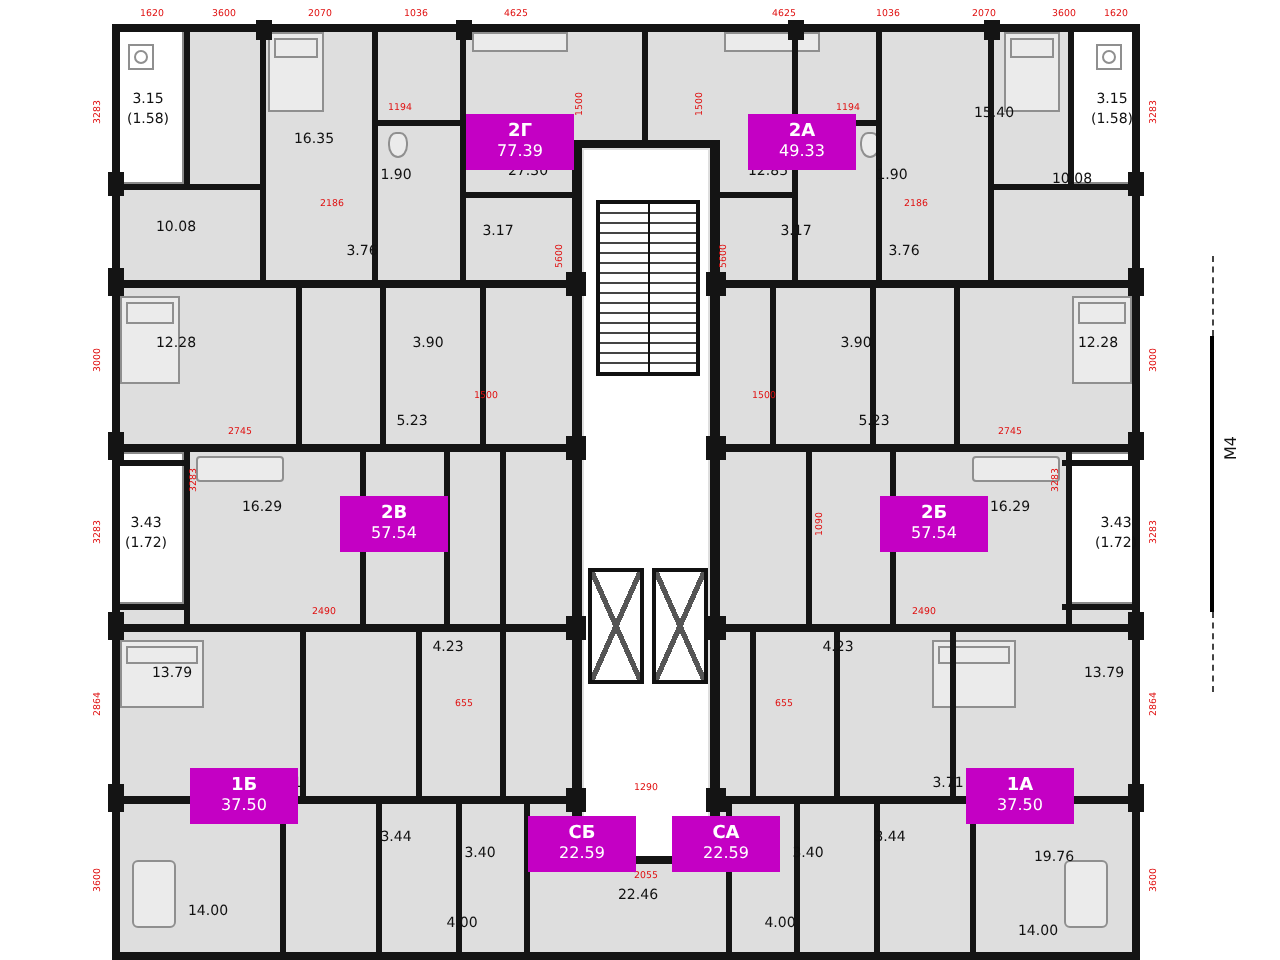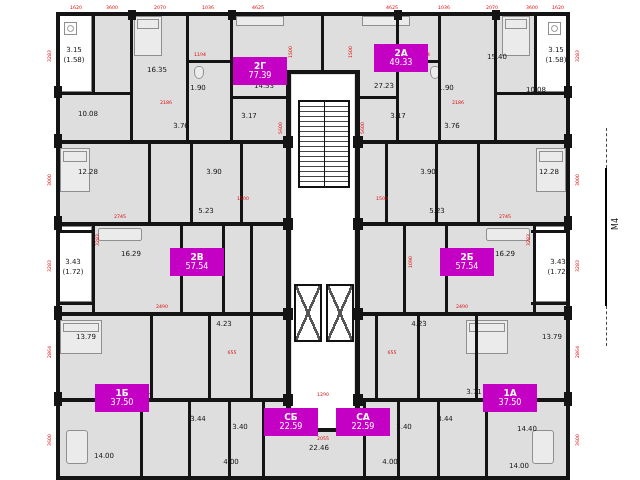--- a/index.html
+++ b/index.html
@@ -173,56 +173,56 @@
     <div class="furn washer" style="left: 548px; top: 22px; width: 13px; height: 13px;"></div>
     <div class="furn toilet" style="left: 194px; top: 66px; width: 10px; height: 13px;"></div>
     <div class="furn toilet" style="left: 430px; top: 66px; width: 10px; height: 13px;"></div>
     <span class="area" style="left: 74px; top: 50px;">3.15</span>
     <span class="area" style="left: 74px; top: 60px;">(1.58)</span>
     <span class="area" style="left: 157px; top: 70px;">16.35</span>
     <span class="area" style="left: 88px; top: 114px;">10.08</span>
     <span class="area" style="left: 198px; top: 88px;">1.90</span>
     <span class="area" style="left: 181px; top: 126px;">3.76</span>
     <span class="area" style="left: 249px; top: 116px;">3.17</span>
-    <span class="area" style="left: 264px; top: 86px;">14.53</span>
+    <span class="area" style="left: 264px; top: 86px;">27.30</span>
     <span class="area" style="left: 88px; top: 172px;">12.28</span>
     <span class="area" style="left: 214px; top: 172px;">3.90</span>
     <span class="area" style="left: 206px; top: 211px;">5.23</span>
     <span class="area" style="left: 131px; top: 254px;">16.29</span>
     <span class="area" style="left: 73px; top: 262px;">3.43</span>
     <span class="area" style="left: 73px; top: 272px;">(1.72)</span>
     <span class="area" style="left: 86px; top: 337px;">13.79</span>
     <span class="area" style="left: 224px; top: 324px;">4.23</span>
     <span class="area" style="left: 143px; top: 392px;">3.71</span>
     <span class="area" style="left: 198px; top: 419px;">3.44</span>
     <span class="area" style="left: 240px; top: 427px;">3.40</span>
     <span class="area" style="left: 231px; top: 462px;">4.00</span>
     <span class="area" style="left: 104px; top: 456px;">14.00</span>
     <span class="area" style="left: 319px; top: 448px;">22.46</span>
-    <span class="area" style="left: 384px; top: 86px;">27.23</span>
+    <span class="area" style="left: 384px; top: 86px;">12.85</span>
     <span class="area" style="left: 398px; top: 116px;">3.17</span>
     <span class="area" style="left: 446px; top: 88px;">1.90</span>
     <span class="area" style="left: 452px; top: 126px;">3.76</span>
     <span class="area" style="left: 497px; top: 57px;">15.40</span>
     <span class="area" style="left: 536px; top: 90px;">10.08</span>
     <span class="area" style="left: 556px; top: 50px;">3.15</span>
     <span class="area" style="left: 556px; top: 60px;">(1.58)</span>
     <span class="area" style="left: 549px; top: 172px;">12.28</span>
     <span class="area" style="left: 428px; top: 172px;">3.90</span>
     <span class="area" style="left: 437px; top: 211px;">5.23</span>
     <span class="area" style="left: 505px; top: 254px;">16.29</span>
     <span class="area" style="left: 558px; top: 262px;">3.43</span>
     <span class="area" style="left: 558px; top: 272px;">(1.72)</span>
     <span class="area" style="left: 552px; top: 337px;">13.79</span>
     <span class="area" style="left: 419px; top: 324px;">4.23</span>
     <span class="area" style="left: 474px; top: 392px;">3.71</span>
     <span class="area" style="left: 445px; top: 419px;">3.44</span>
     <span class="area" style="left: 404px; top: 427px;">3.40</span>
     <span class="area" style="left: 390px; top: 462px;">4.00</span>
-    <span class="area" style="left: 527px; top: 429px;">14.40</span>
+    <span class="area" style="left: 527px; top: 429px;">19.76</span>
     <span class="area" style="left: 519px; top: 466px;">14.00</span>
     <span class="dim" style="left: 76px; top: 7px;">1620</span>
     <span class="dim" style="left: 112px; top: 7px;">3600</span>
     <span class="dim" style="left: 160px; top: 7px;">2070</span>
     <span class="dim" style="left: 208px; top: 7px;">1036</span>
     <span class="dim" style="left: 258px; top: 7px;">4625</span>
     <span class="dim" style="left: 392px; top: 7px;">4625</span>
     <span class="dim" style="left: 444px; top: 7px;">1036</span>
     <span class="dim" style="left: 492px; top: 7px;">2070</span>
     <span class="dim" style="left: 532px; top: 7px;">3600</span>
@@ -258,21 +258,21 @@
     <span class="dim" style="left: 503px; top: 394px;">2052</span>
     <span class="dim vert" style="left: 528px; top: 240px;">3283</span>
     <span class="dim" style="left: 323px; top: 394px;">1290</span>
     <span class="dim" style="left: 323px; top: 438px;">2055</span>
     <span class="dim vert" style="left: 290px; top: 52px;">1500</span>
     <span class="dim vert" style="left: 350px; top: 52px;">1500</span>
     <div class="badge" style="left: 233px; top: 57px;">
       <span class="code">2Г</span>
       <span class="sq">77.39</span>
     </div>
-    <div class="badge" style="left: 374px; top: 44px;">
+    <div class="badge" style="left: 374px; top: 57px;">
       <span class="code">2А</span>
       <span class="sq">49.33</span>
     </div>
     <div class="badge" style="left: 170px; top: 248px;">
       <span class="code">2В</span>
       <span class="sq">57.54</span>
     </div>
     <div class="badge" style="left: 440px; top: 248px;">
       <span class="code">2Б</span>
       <span class="sq">57.54</span>

